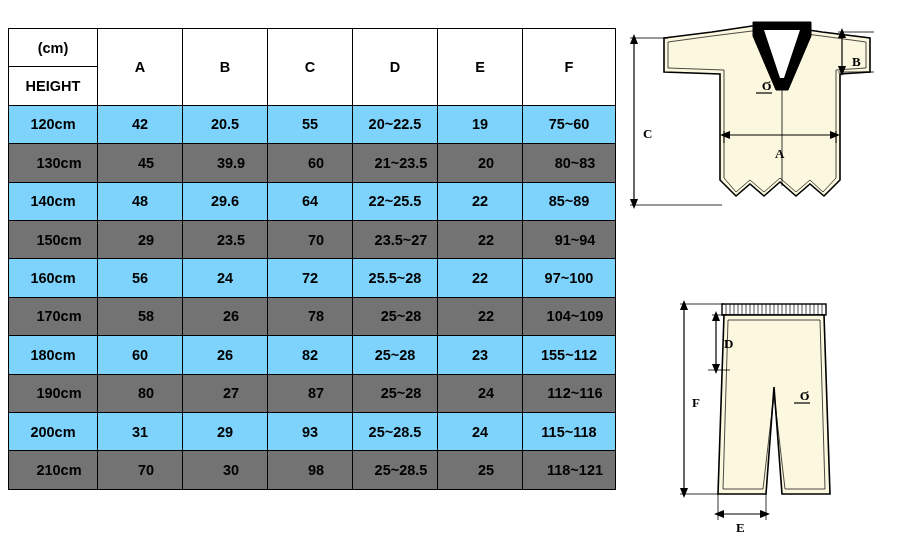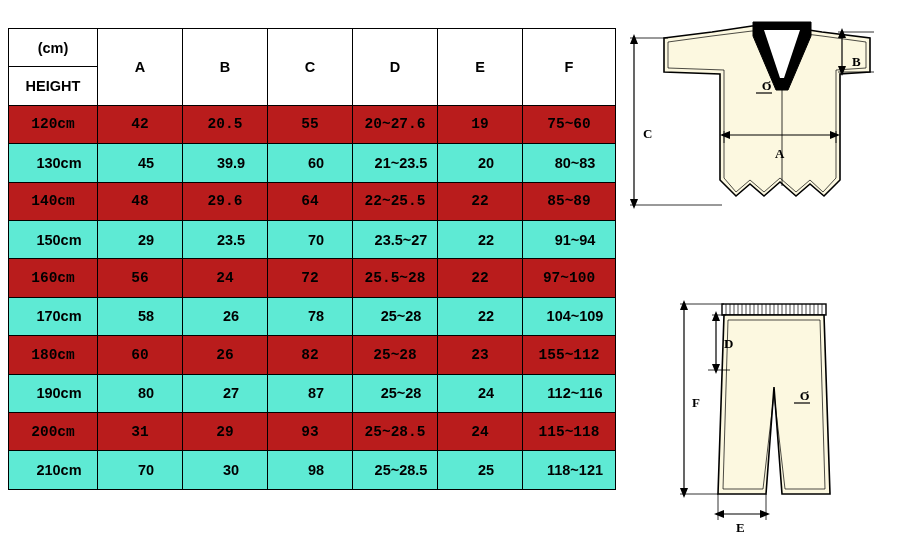--- a/index.html
+++ b/index.html
@@ -51,26 +51,25 @@
   .col-e  { width: 84px; }
   .col-f  { width: 92px; }
 
   .hdr-cm, .hdr-height {
     height: 37px;
   }
   .hdr-letter {
     font-size: 17px;
   }
   tr.shaded td {
-    background: #5eead4;
+    background: #737373;
     padding-left: 12px;
   }
   tr.plain td {
-    background: #b91c1c;
-    font-family: Liberation Mono, monospace;
+    background: #7dd3fc;
   }
 
   
   #diagram-area {
     position: absolute;
     left: 612px;
     top: 0;
     width: 309px;
     height: 539px;
   }
@@ -102,21 +101,21 @@
         </tr>
         <tr>
           <td class="col-h hdr-height">HEIGHT</td>
         </tr>
 
         <tr class="plain">
           <td>120cm</td>
           <td>42</td>
           <td>20.5</td>
           <td>55</td>
-          <td>20~27.6</td>
+          <td>20~22.5</td>
           <td>19</td>
           <td>75~60</td>
         </tr>
         <tr class="shaded">
           <td>130cm</td>
           <td>45</td>
           <td>39.9</td>
           <td>60</td>
           <td>21~23.5</td>
           <td>20</td>

